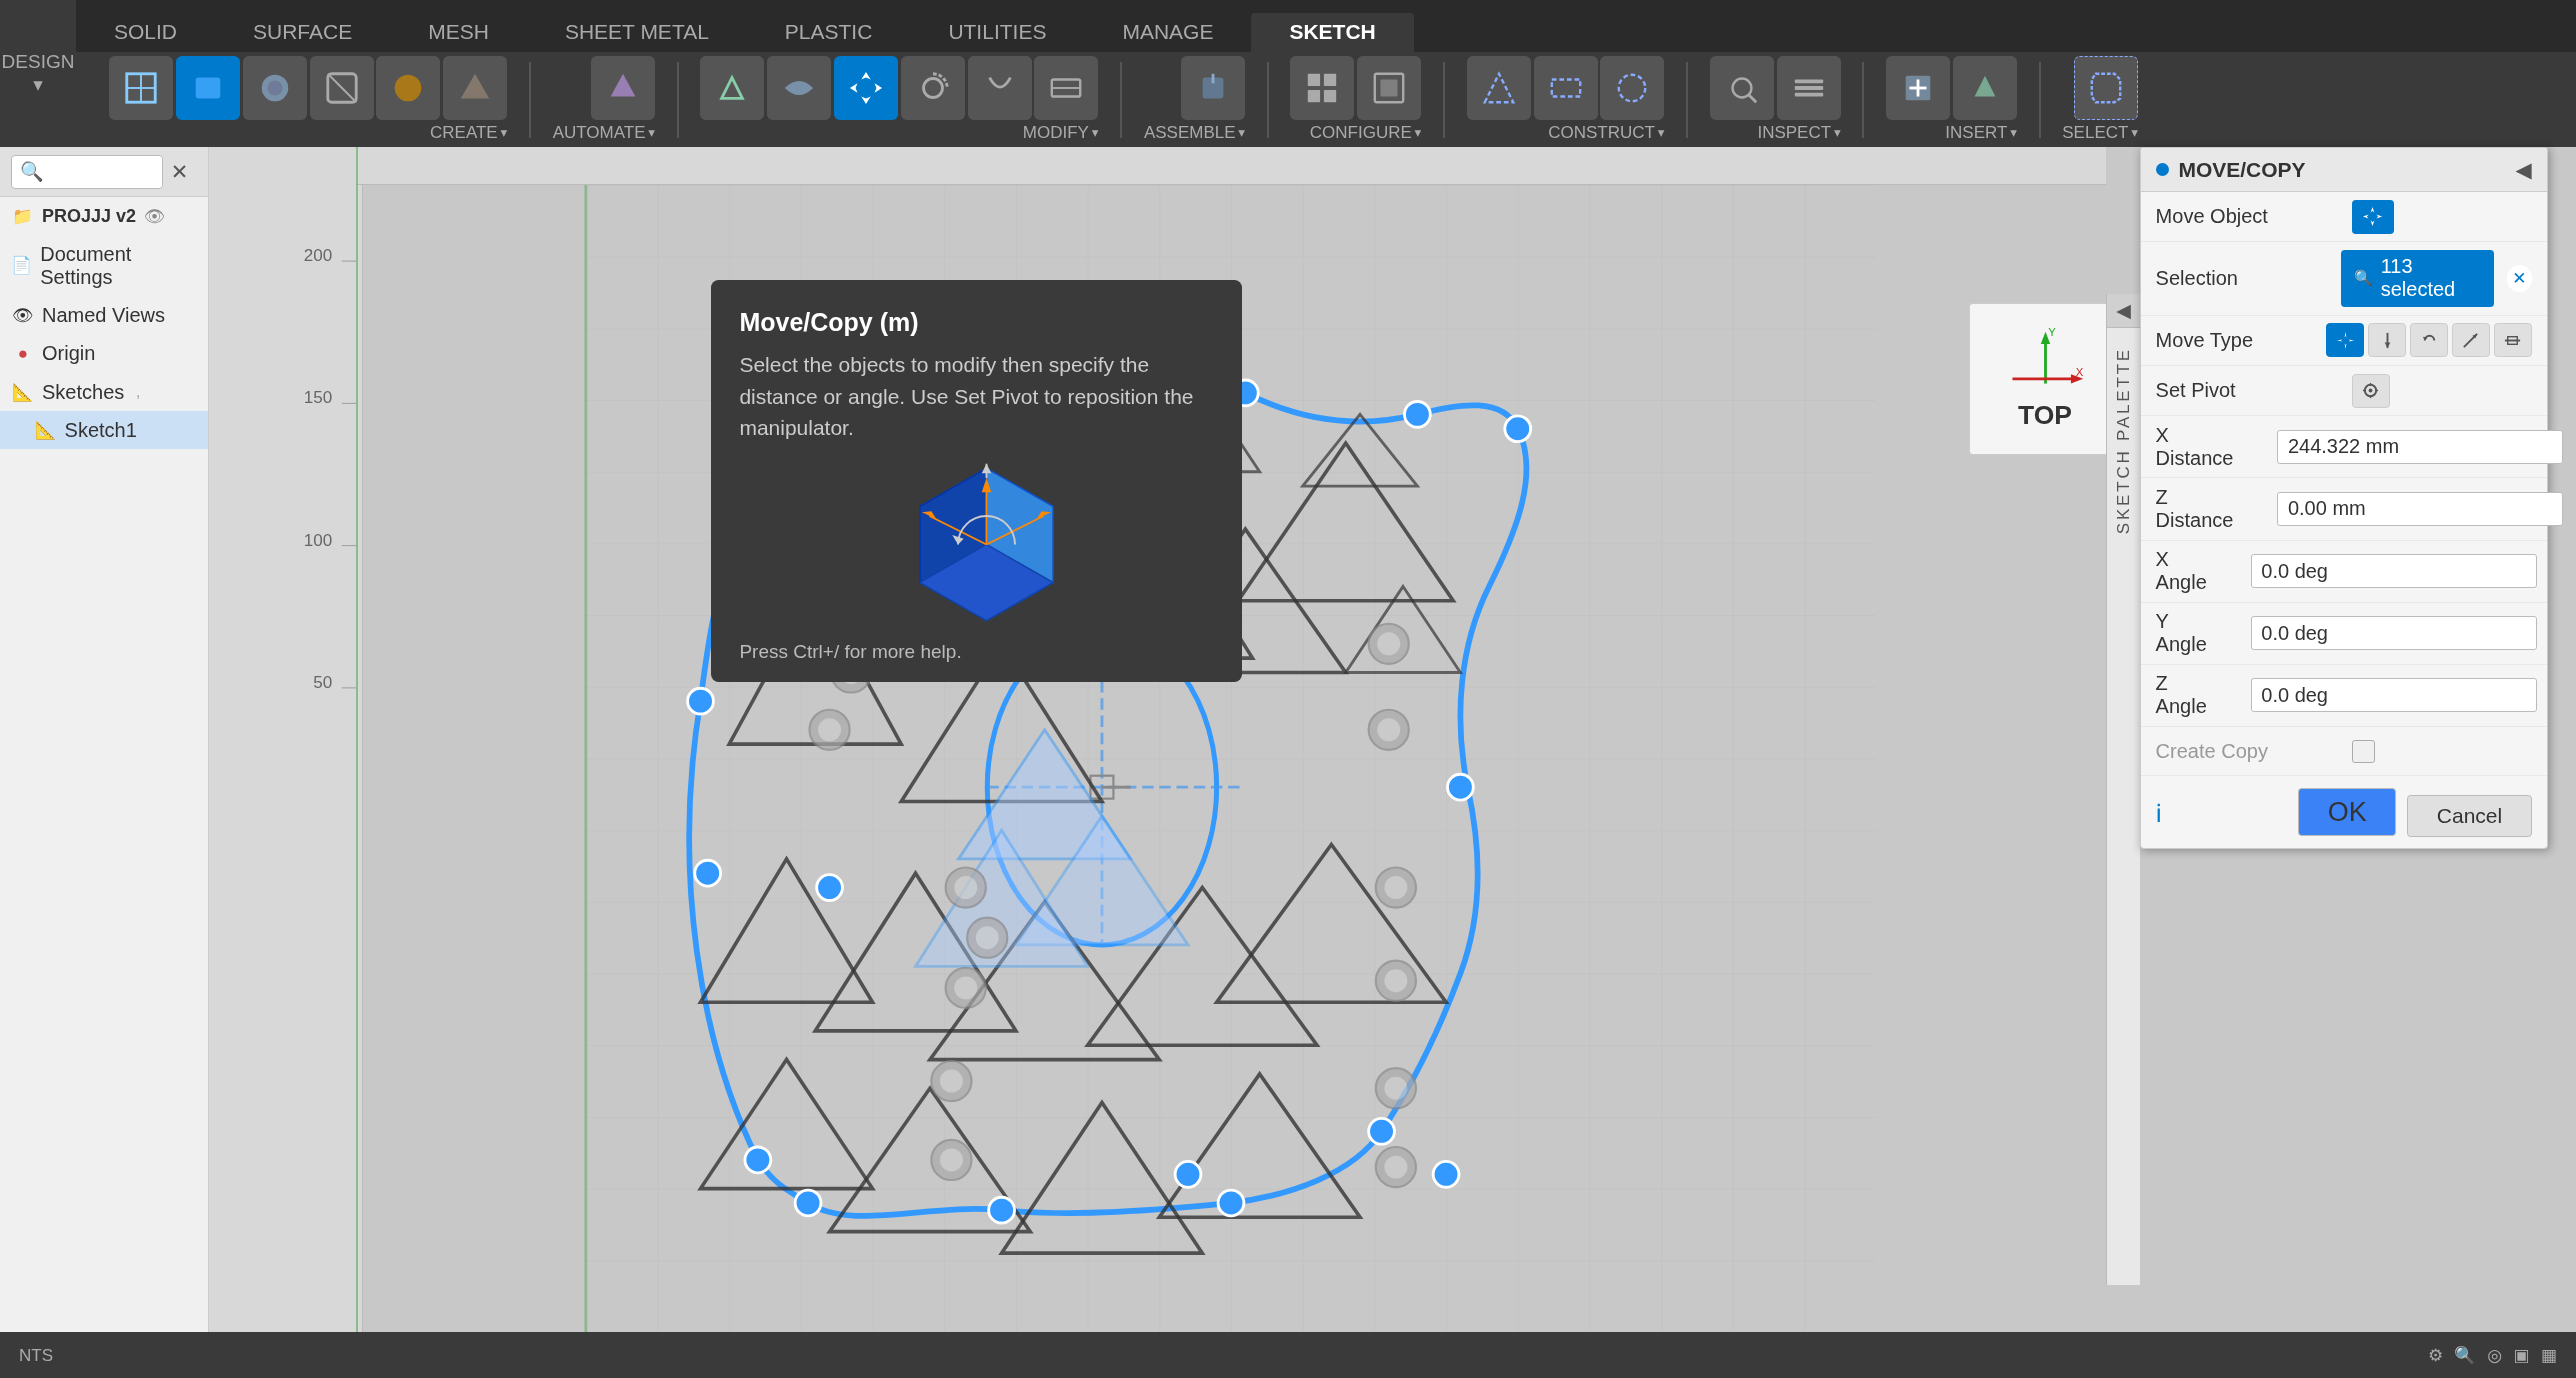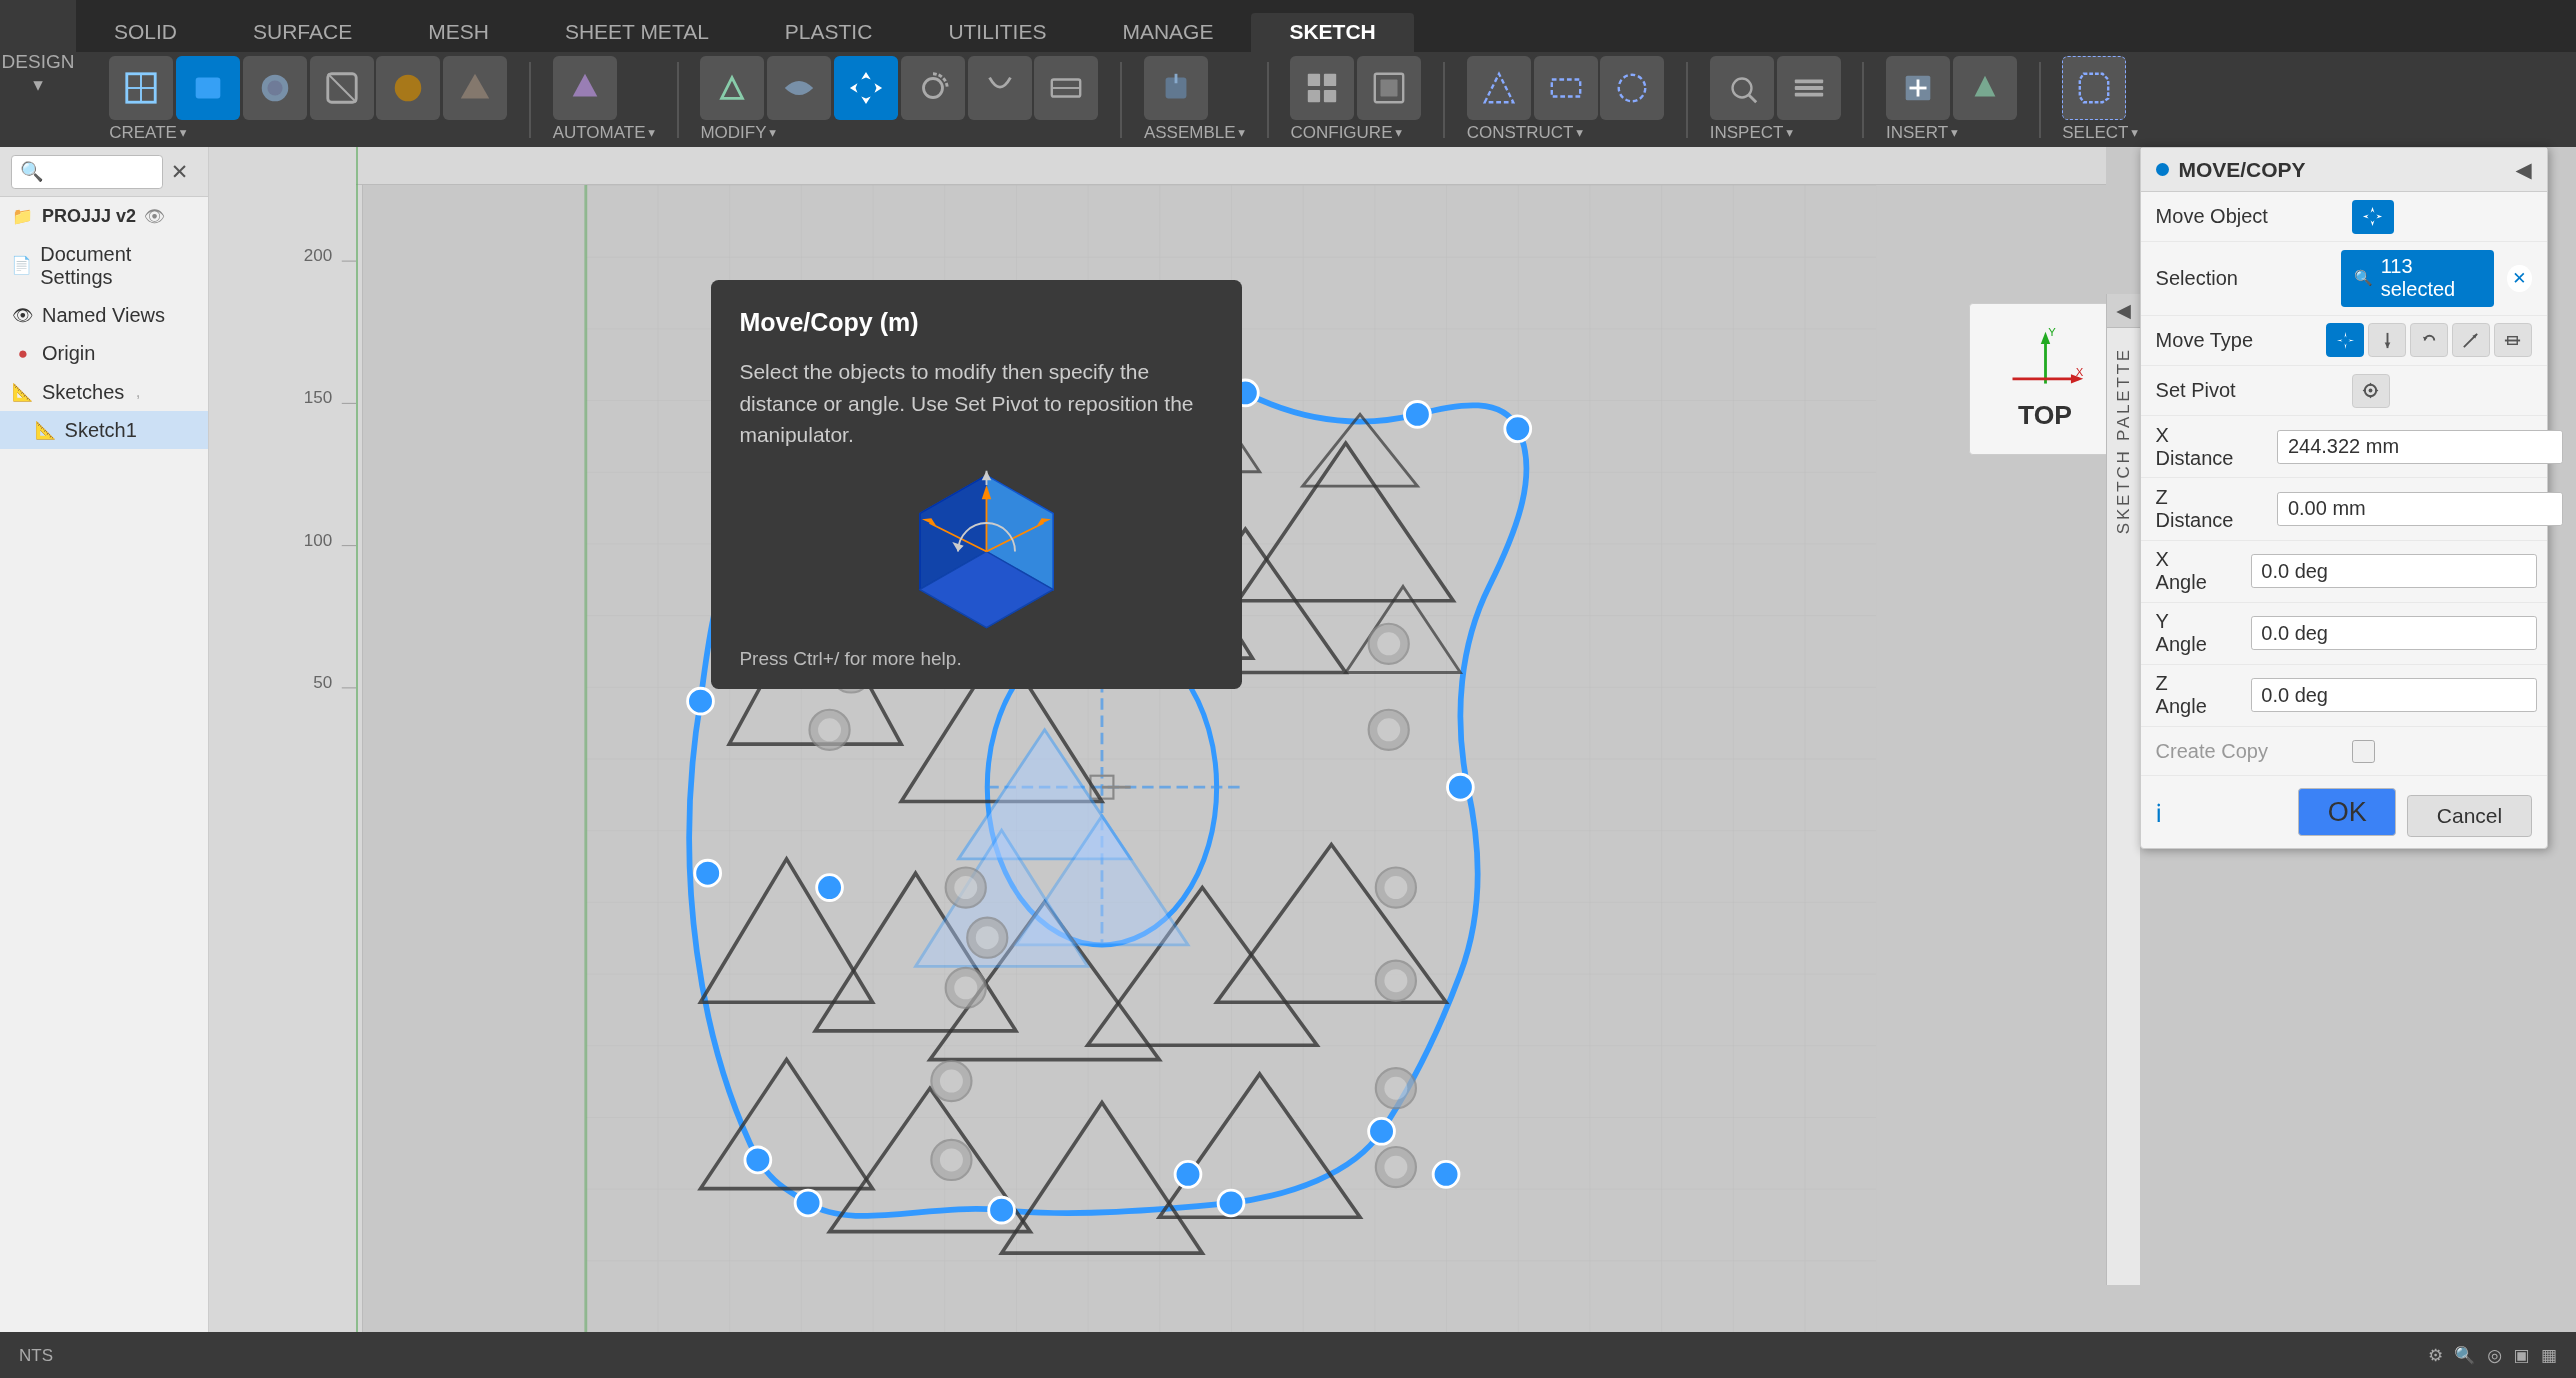--- a/index.html
+++ b/index.html
@@ -389,21 +389,21 @@
       border-radius: 7.6px;
       padding: 28.4px 28.4px 19px 28.4px;
       z-index: 200;
       color: #fff;
     }
 
     .help-title {
       font-size: 25px;
       font-weight: bold;
       color: #fff;
-      margin-bottom: 19px;
+      margin-bottom: 12px;
     }
 
     .help-body {
       font-size: 21px;
       color: #ccc;
       line-height: 1.5;
       margin-bottom: 15px;
     }
 
     .help-cube {
@@ -539,21 +539,21 @@
       left: 147px;
       top: 38px;
       right: 0;
       bottom: 0;
       overflow: hidden;
     }
 
     .toolbar-group {
       display: flex;
       flex-direction: column;
-      align-items: flex-start;
+      align-items: flex-end;
       margin: 0 4.7px;
     }
 
     .toolbar-icons-row {
       display: flex;
       gap: 2.8px;
     }
   </style>
 </head>
 <body>

